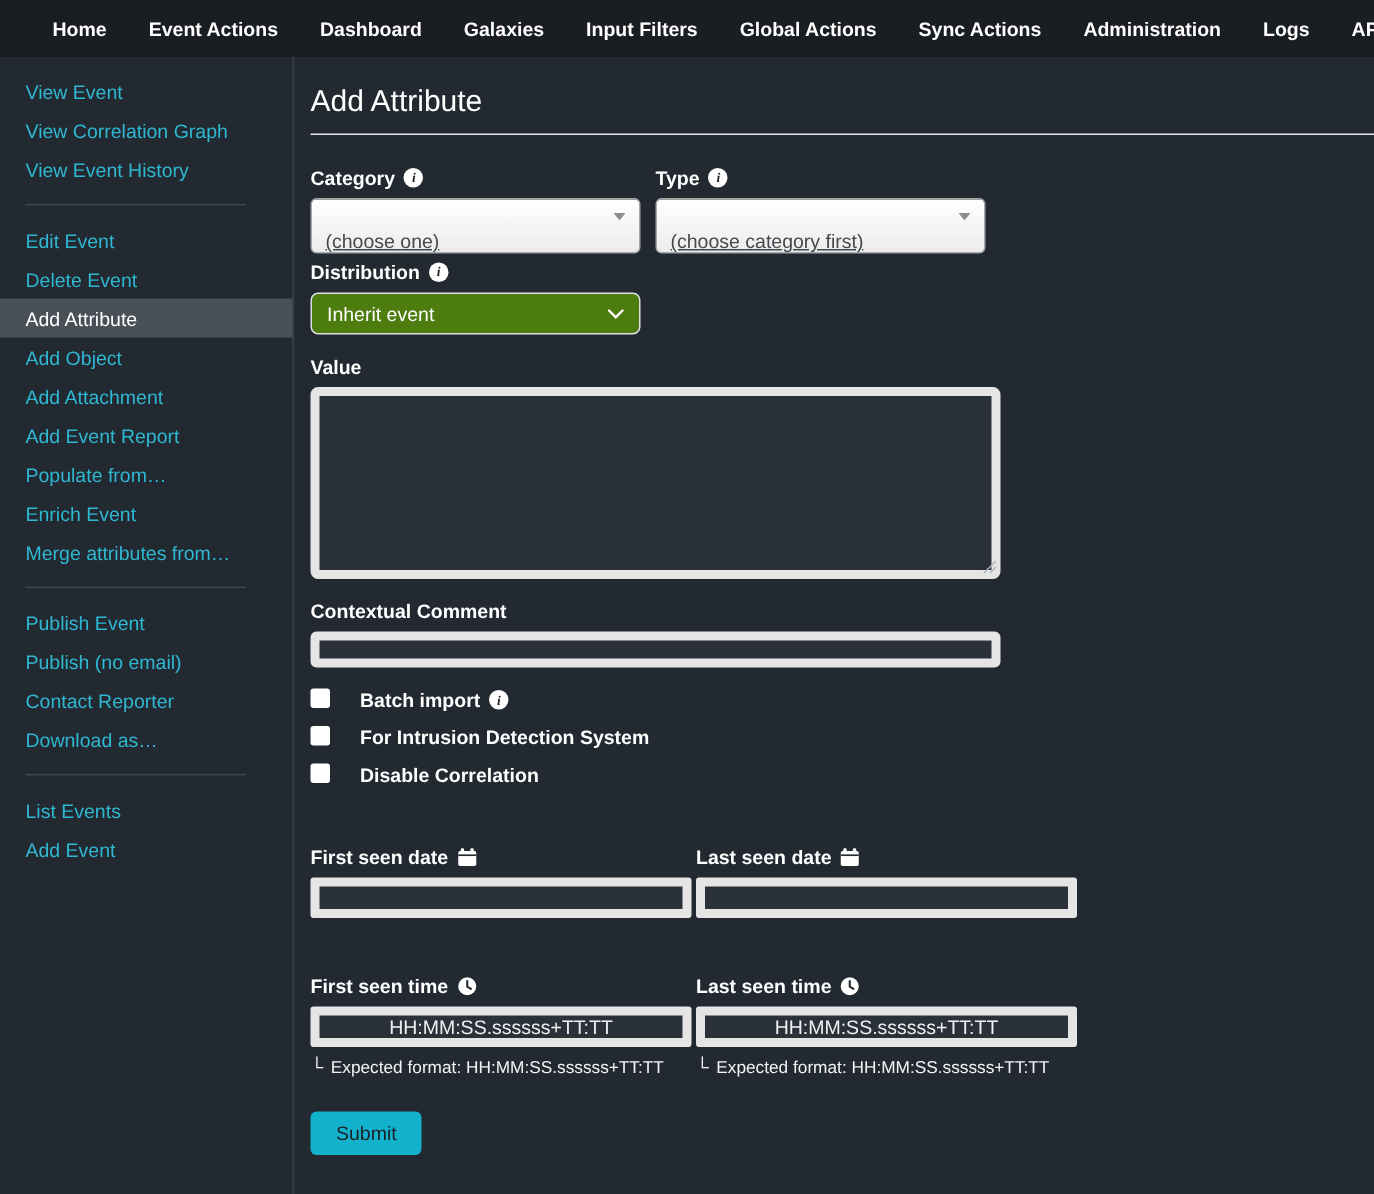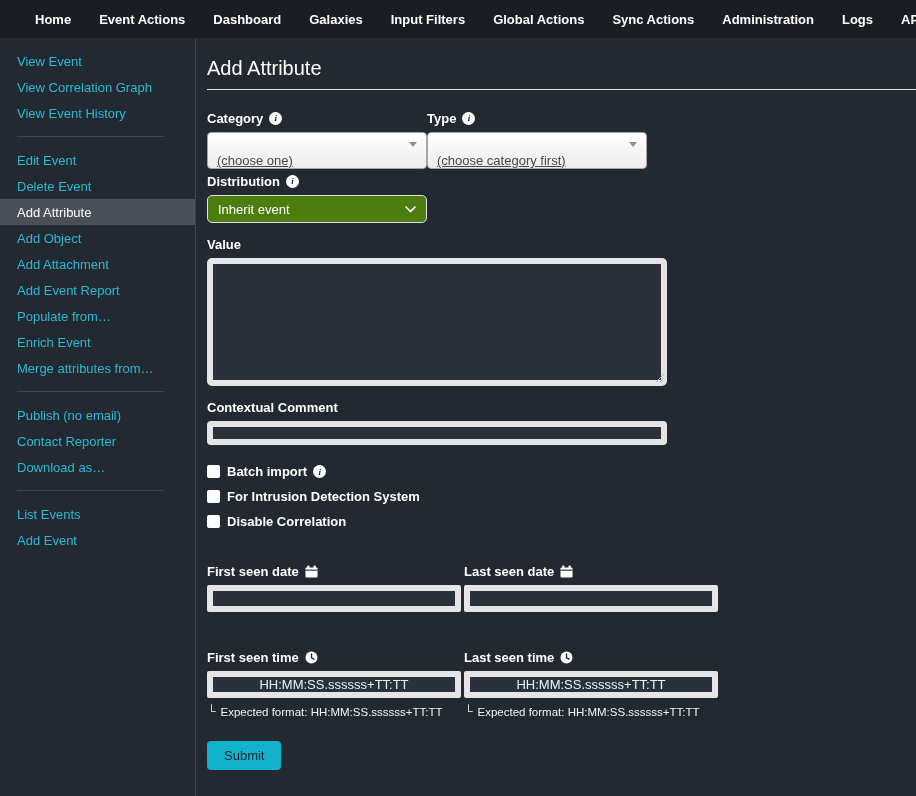--- a/index.html
+++ b/index.html
@@ -60,21 +60,21 @@
     font-size: 13px; font-weight: bold; color: #fff;
     margin-bottom: 6px; height: 16px;
   }
   .info-icon {
     width: 13px; height: 13px; border-radius: 50%;
     background: #fff; color: #1b2026;
     font: italic bold 9px "Liberation Serif", serif;
     display: inline-flex; align-items: center; justify-content: center;
     flex: 0 0 13px;
   }
-  .row2 { display: flex; }
+  .row2 { display: flex; gap: 10px; }
   .col220 { width: 220px; }
   .select-light {
     width: 220px; height: 37px;
     background: linear-gradient(#ffffff, #ececec);
     border: 1px solid #a6a6a6;
     border-radius: 4px;
     display: flex; align-items: flex-end;
     padding: 0 22px 0 9px;
     color: #44484c; font-size: 13px;
     position: relative; cursor: pointer; text-decoration: underline;
@@ -106,21 +106,21 @@
   .textarea-wrap { position: relative; width: 460px; }
   textarea.value-area {
     width: 460px; height: 128px;
     border-radius: 5px;
     resize: none;
     padding: 6px 8px;
     display: block;
   }
   .resize-grip { position: absolute; right: 2px; bottom: 3px; pointer-events: none; }
   input.comment-input { width: 460px; height: 24px; border-radius: 4px; padding: 0 8px; display: block; }
-  .check-row { display: flex; align-items: center; gap: 7px; height: 25px; }
+  .check-row { display: flex; align-items: flex-start; gap: 20px; height: 25px; }
   .check-row input[type=checkbox] {
     appearance: none; -webkit-appearance: none;
     width: 13px; height: 13px; margin: 0;
     background: #fff; border-radius: 2px; border: none;
     cursor: pointer;
   }
   .check-label { font-size: 13px; font-weight: bold; color: #fff; display: flex; align-items: center; gap: 6px; }
   .rowdates { display: flex; gap: 3px; }
   .col254 { width: 254px; margin-top: 20px; }
   .date-input, .time-input { width: 254px; height: 27px; border-radius: 2px; padding: 0 8px; display: block; }
@@ -169,20 +169,21 @@
     <div class="side-item">Edit Event</div>
     <div class="side-item">Delete Event</div>
     <div class="side-item active">Add Attribute</div>
     <div class="side-item">Add Object</div>
     <div class="side-item">Add Attachment</div>
     <div class="side-item">Add Event Report</div>
     <div class="side-item">Populate from…</div>
     <div class="side-item">Enrich Event</div>
     <div class="side-item">Merge attributes from…</div>
     <hr class="side-divider">
+    <div class="side-item">Publish Event</div>
     <div class="side-item">Publish (no email)</div>
     <div class="side-item">Contact Reporter</div>
     <div class="side-item">Download as…</div>
     <hr class="side-divider">
     <div class="side-item">List Events</div>
     <div class="side-item">Add Event</div>
   </div>
 
   <div class="main">
     <h1 class="page-title">Add Attribute</h1>

